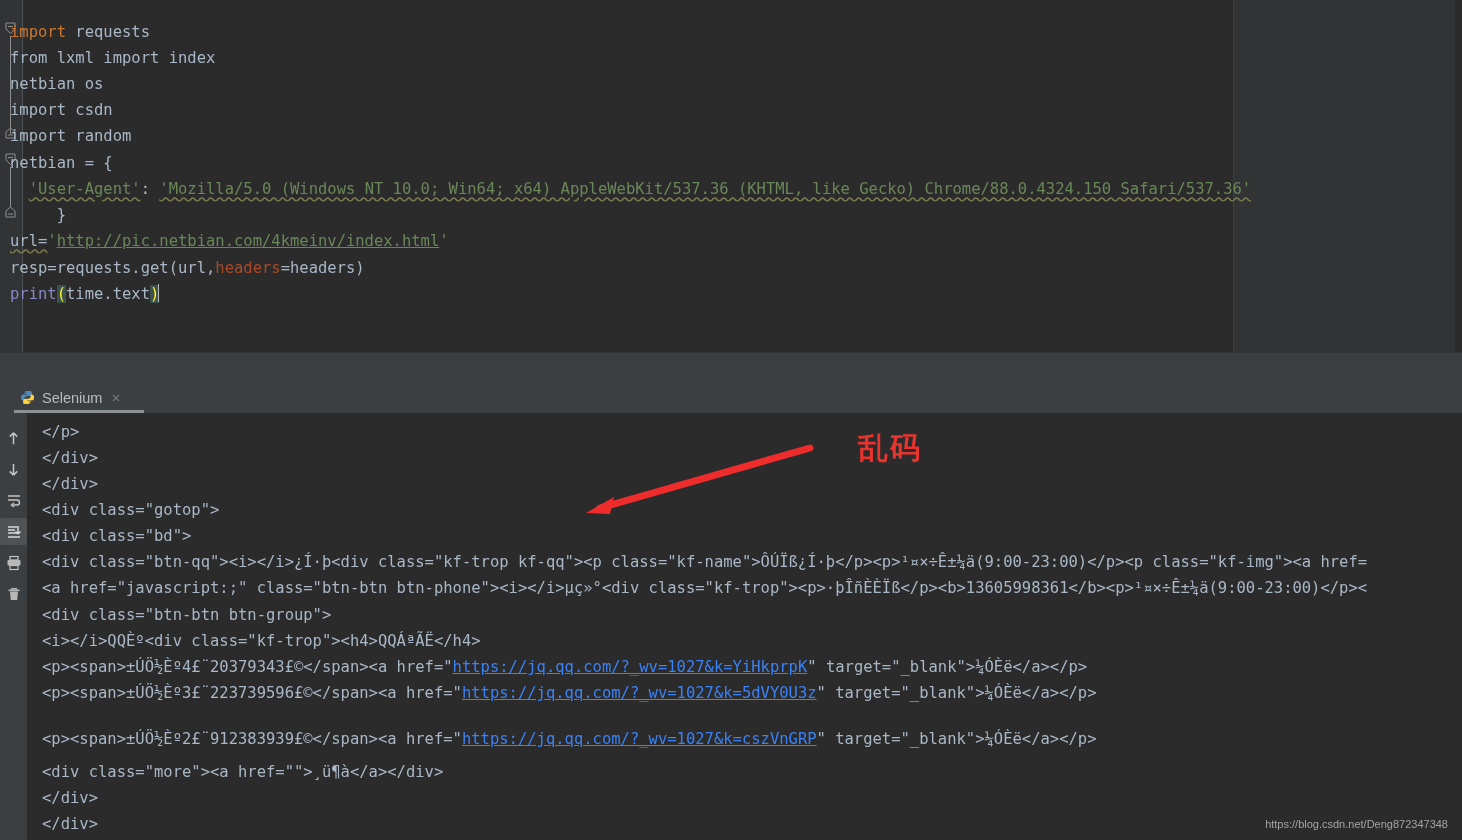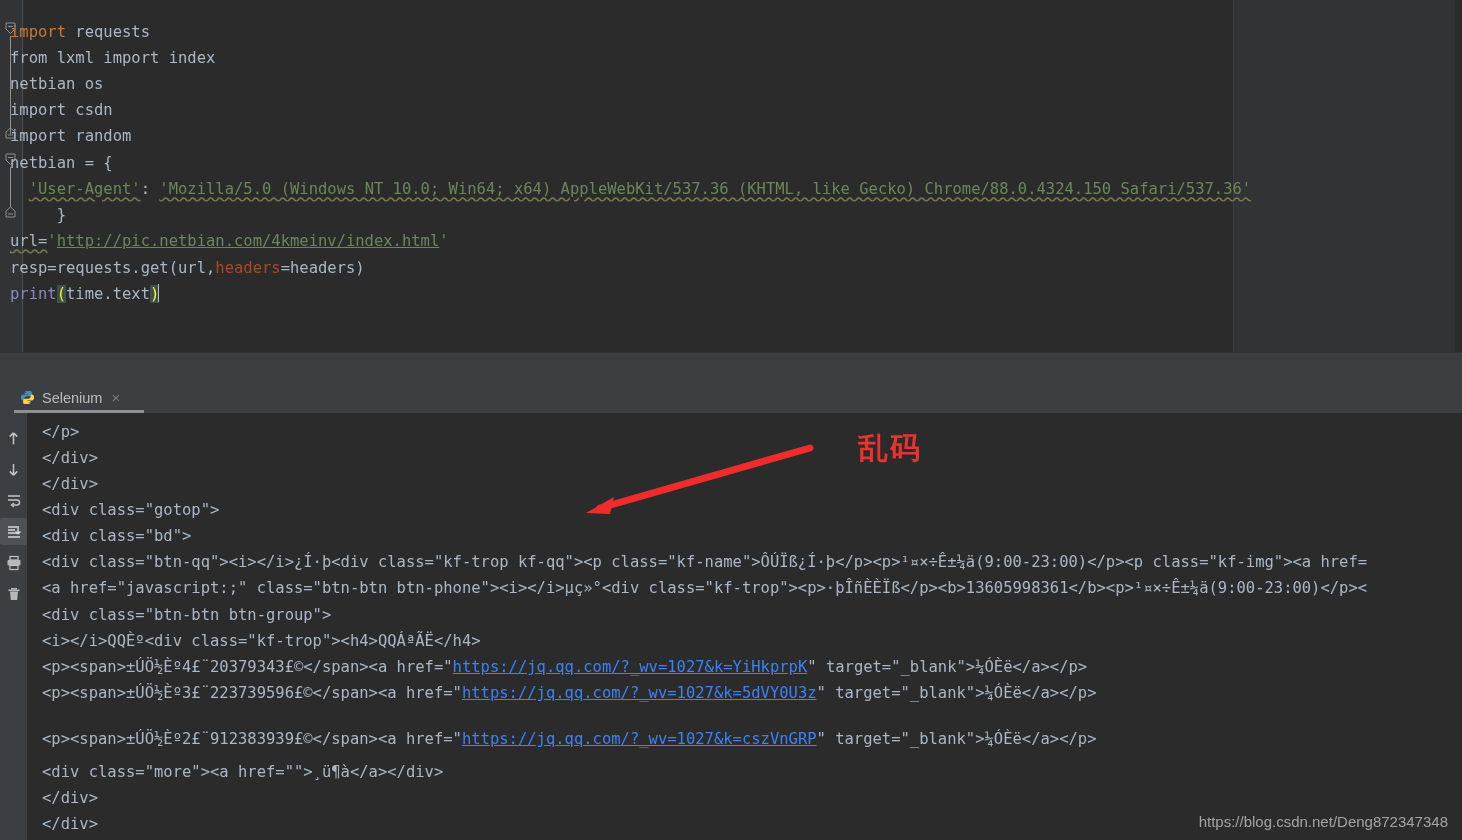--- a/index.html
+++ b/index.html
@@ -199,21 +199,21 @@
     font-family: "DejaVu Sans", sans-serif;
     font-size: 30px;
     font-weight: bold;
     letter-spacing: 2px;
   }
   #watermark {
     position: absolute;
     right: 14px; bottom: 10px;
     color: #b9b9b9;
     font-family: "Liberation Sans", sans-serif;
-    font-size: 15px;
+    font-size: 11px;
     opacity: 0.85;
   }
 </style>
 </head>
 <body>
 
 <div id="editor-pane">
   <div id="editor-gutter"></div>
   <div id="gutter-sep"></div>
   <div id="right-margin-guide"></div>

